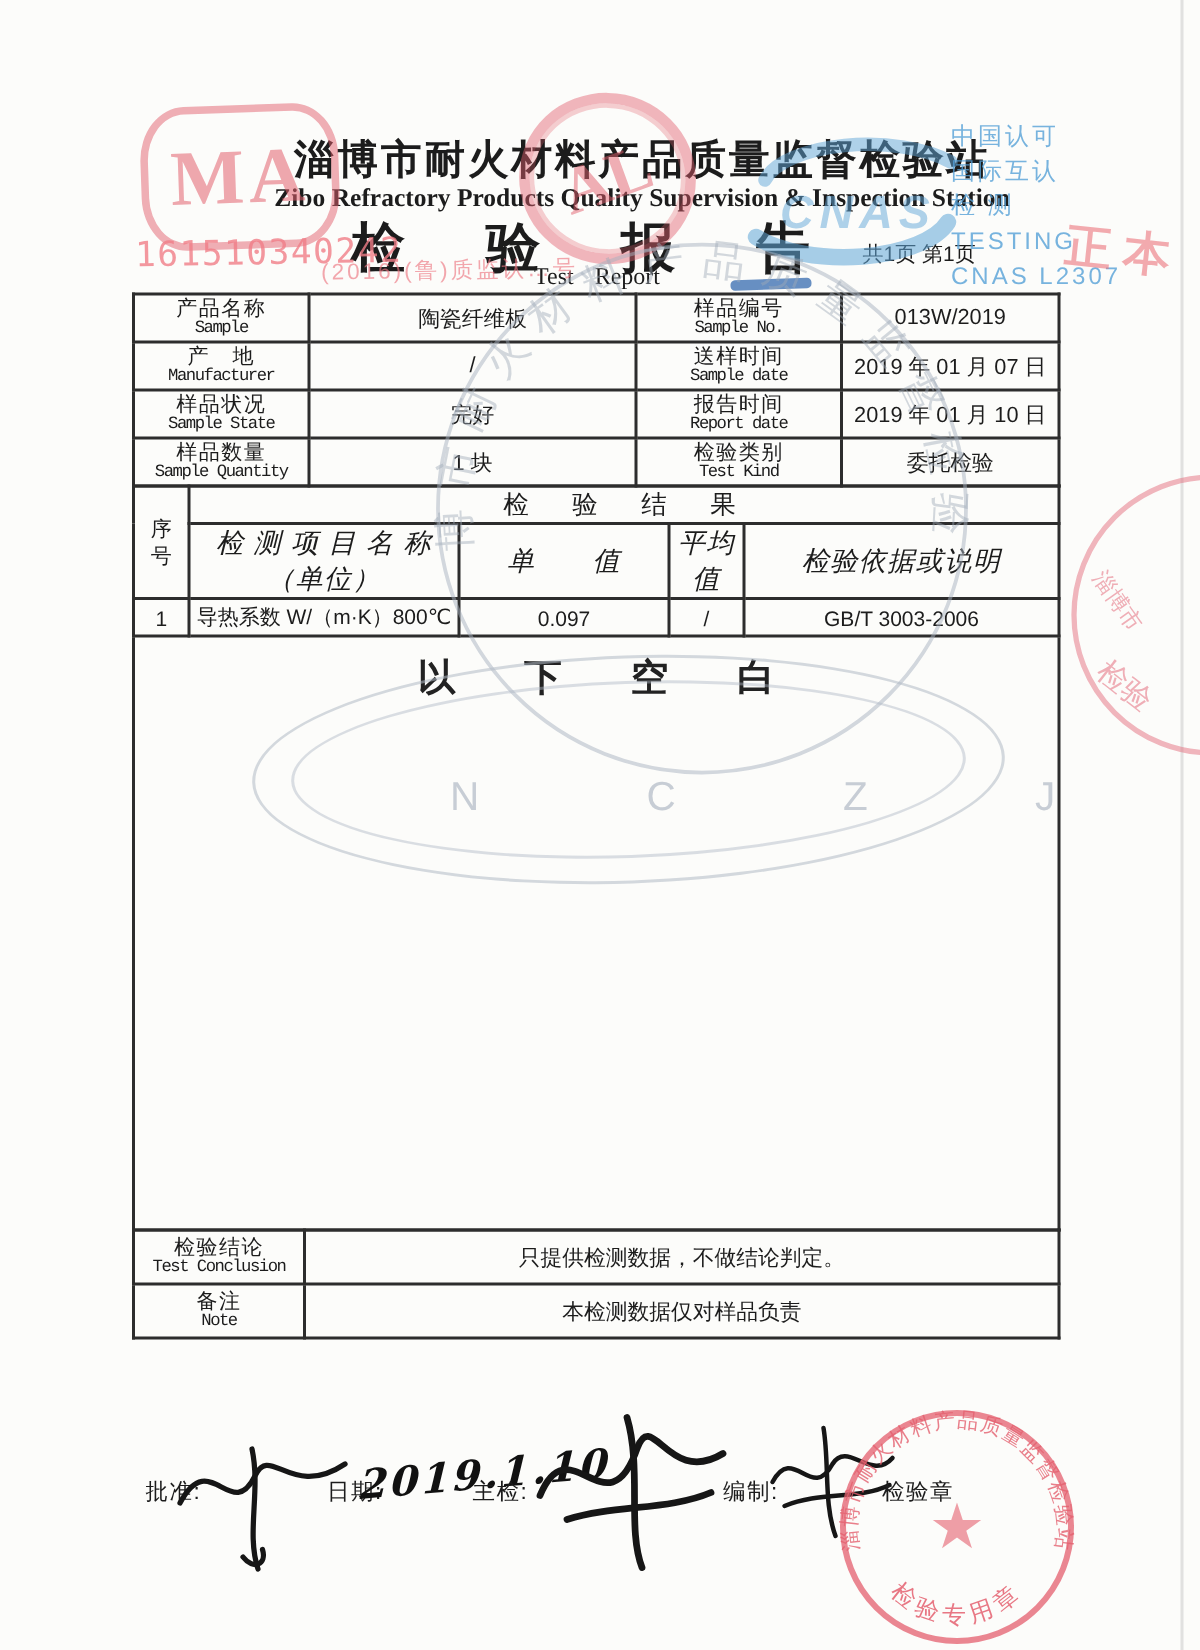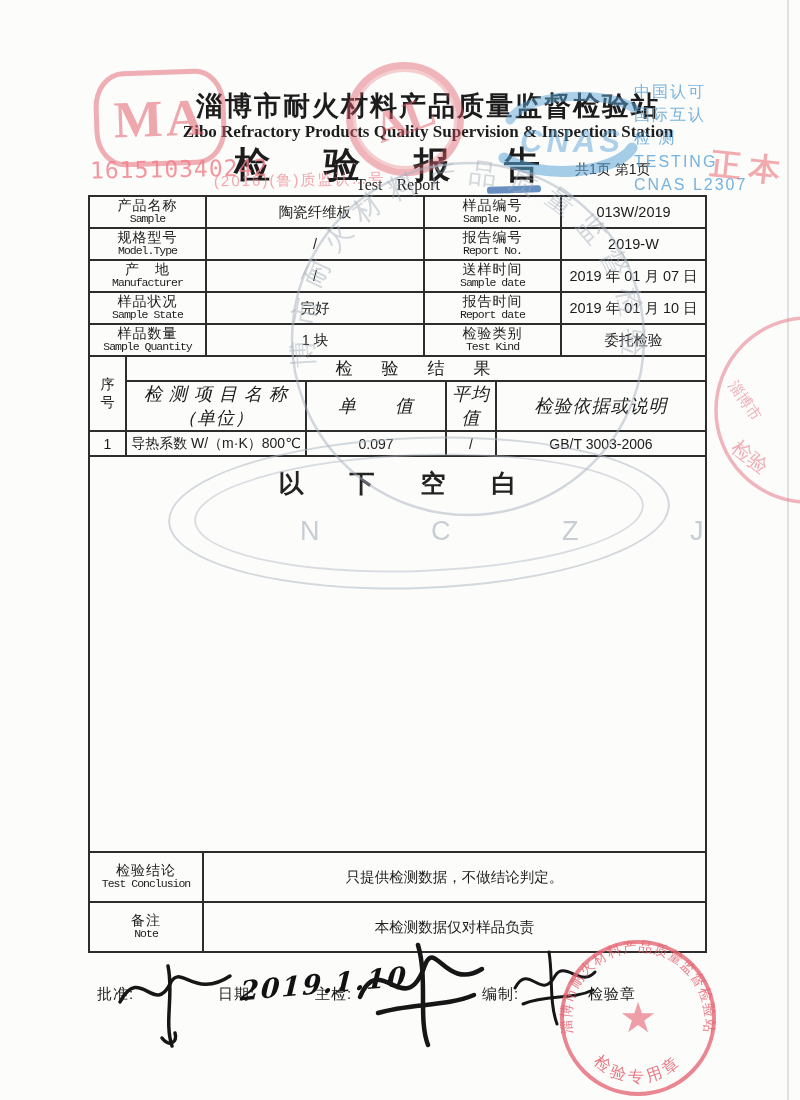--- a/index.html
+++ b/index.html
@@ -53,21 +53,21 @@
   .lbl .cn { font-size:14px; line-height:1.1; letter-spacing:1px; }
   .lbl .en { font-size:11.5px; line-height:1.1; font-family:"Liberation Mono","DejaVu Sans Mono",monospace; letter-spacing:-1px; }
   .val { font-size:14.5px; }
   .res-section { font-size:17px; letter-spacing:6px; height:25px; }
   .res-head { font-size:18px; height:28px; letter-spacing:1px;font-style:italic; }
   .res-row { height:25px; font-size:14px; }
   .seq-cell { font-size:14px; line-height:1.25; }
   .seq-cell div { width:15px; margin:0 auto; }
   .blank-cell { height:396px; vertical-align:top; }
   .blank-note { padding-top:10px; font-size:25px; letter-spacing:46px; text-indent:46px; color:#222;font-weight:bold; }
-  .foot-table tr { height:50px; }
+  .foot-table tr { height:36px; }
   .foot-text { font-size:14.5px; }
   
   .wm { pointer-events:none; }
   .ring-wm { position:absolute; left:287px; top:158px; }
   .copy-invalid { position:absolute; left:328px; top:390px; font-size:48px; letter-spacing:34px;
     color:rgba(158,168,183,.22); -webkit-text-stroke:1.5px rgba(158,168,183,.5); white-space:nowrap; }
   .oval-outer { position:absolute; left:168px; top:437px; width:502px; height:152px;
     border:2px solid rgba(176,185,197,.55); border-radius:50%; transform:rotate(-2deg); }
   .oval-inner { position:absolute; left:194px; top:454px; width:450px; height:118px;
     border:2px solid rgba(176,185,197,.45); border-radius:50%; transform:rotate(-2deg); }
@@ -132,32 +132,20 @@
             </td>
           <td class="val">陶瓷纤维板</td>
           <td class="lbl">
               <div class="cn">样品编号</div>
               <div class="en">Sample No.</div>
             </td>
           <td class="val">013W/2019</td>
         </tr>
         <tr>
           <td class="lbl">
-              <div class="cn">规格型号</div>
-              <div class="en">Model.Type</div>
-            </td>
-          <td class="val">/</td>
-          <td class="lbl">
-              <div class="cn">报告编号</div>
-              <div class="en">Report No.</div>
-            </td>
-          <td class="val">2019-W</td>
-        </tr>
-        <tr>
-          <td class="lbl">
               <div class="cn">产　地</div>
               <div class="en">Manufacturer</div>
             </td>
           <td class="val">/</td>
           <td class="lbl">
               <div class="cn">送样时间</div>
               <div class="en">Sample date</div>
             </td>
           <td class="val">2019 年 01 月 07 日</td>
         </tr>

